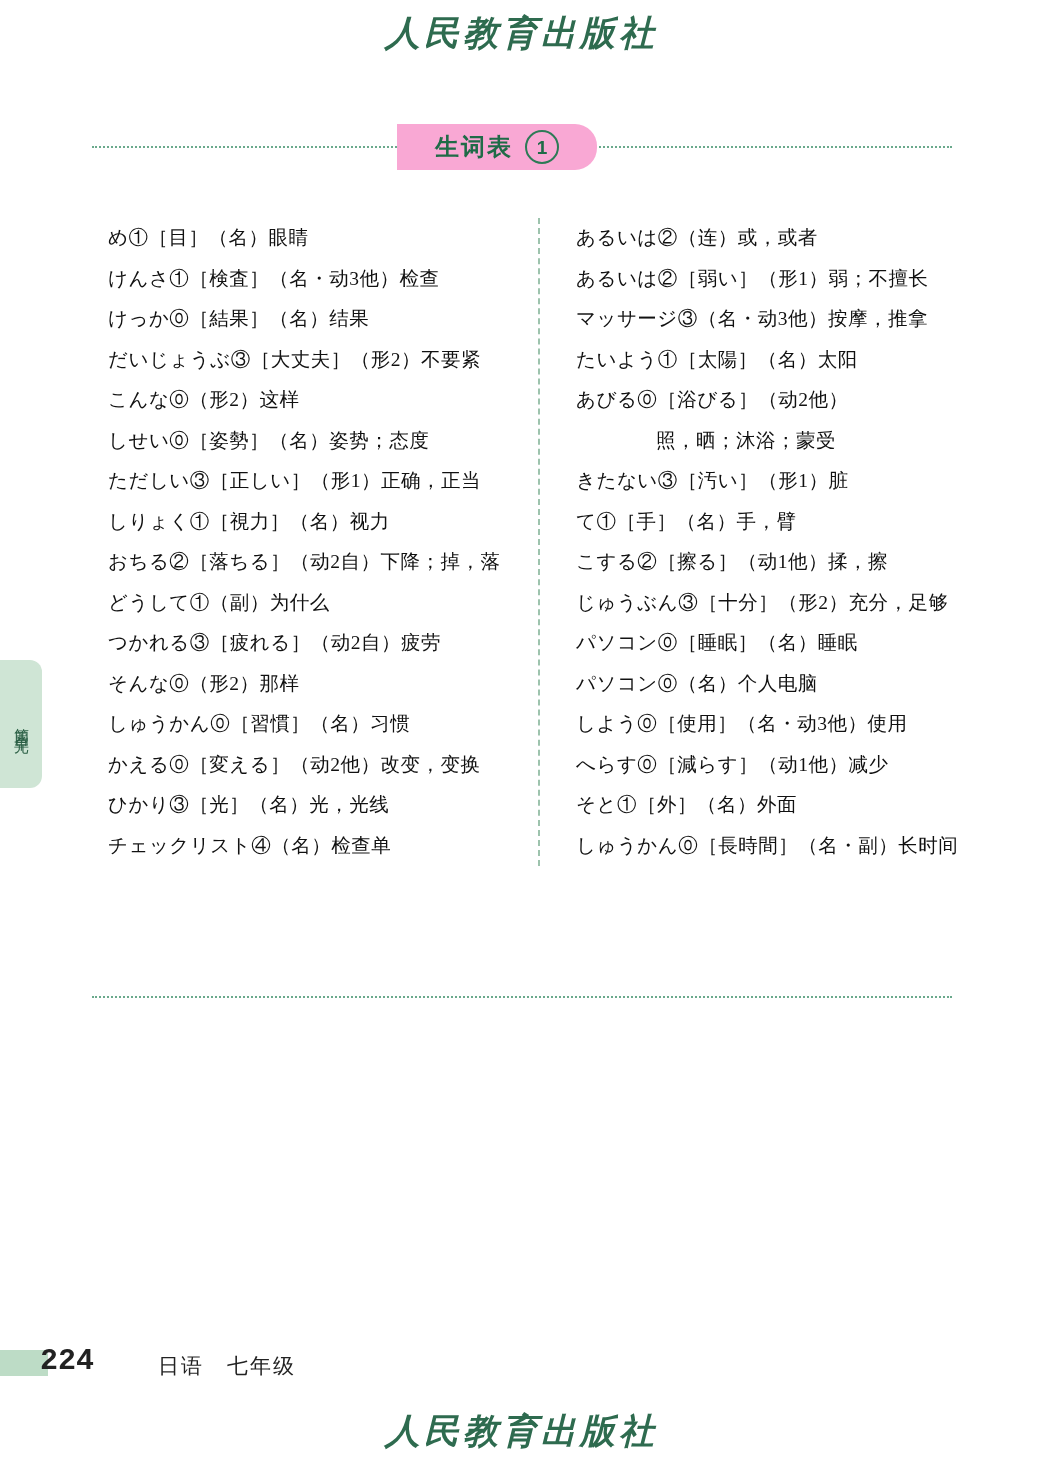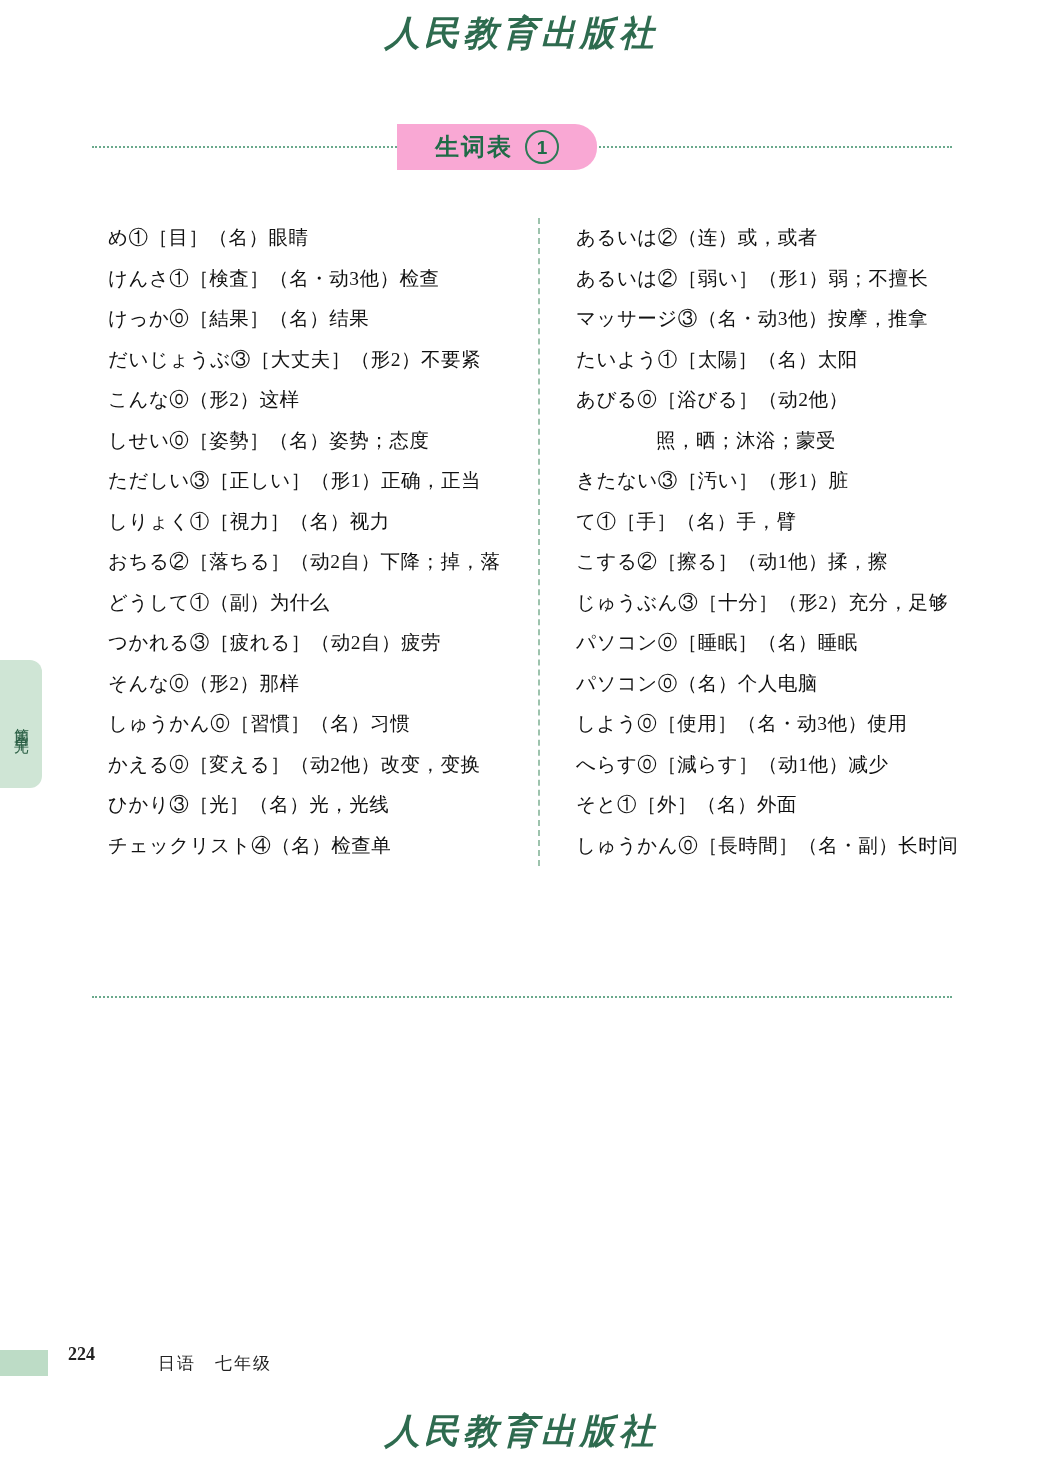--- a/index.html
+++ b/index.html
@@ -158,32 +158,32 @@
   .footer .page-block {
     position: absolute;
     left: 0;
     top: 0;
     width: 48px;
     height: 26px;
     background: #bddcc6;
   }
   .footer .page-number {
     position: absolute;
-    left: 68px;
+    left: 40px;
     top: -6px;
-    font-family: Liberation Serif, serif;
-    font-size: 18px;
+    font-family: Liberation Mono, monospace;
+    font-size: 30px;
     font-weight: bold;
     color: #222;
   }
   .footer .footer-text {
     position: absolute;
     left: 158px;
     top: 2px;
-    font-size: 17px;
+    font-size: 21px;
     color: #222;
     letter-spacing: 2px;
   }
 </style>
 </head>
 <body>
 
 <div class="publisher-mark top">人民教育出版社</div>
 
 <div class="heading-row">

